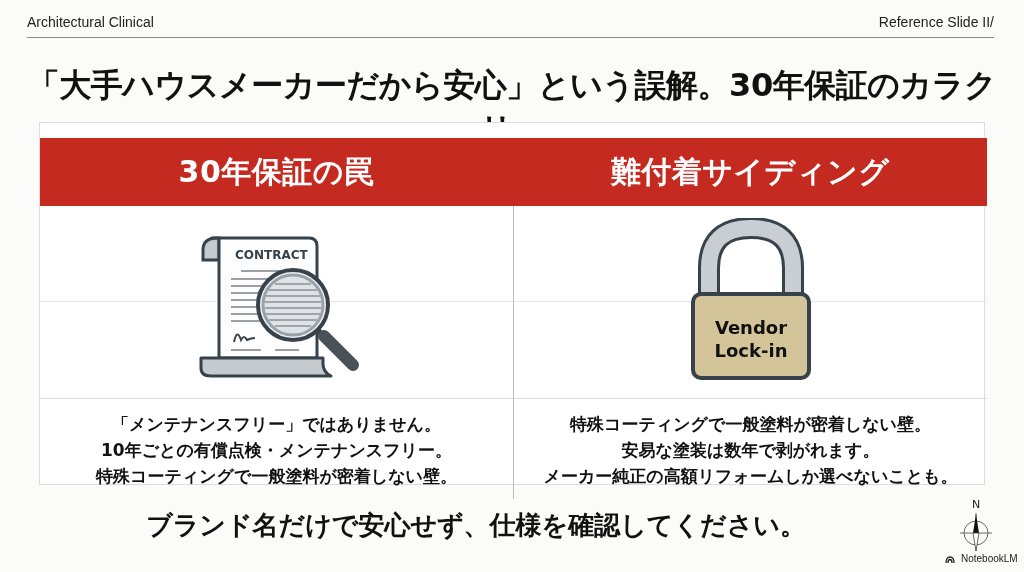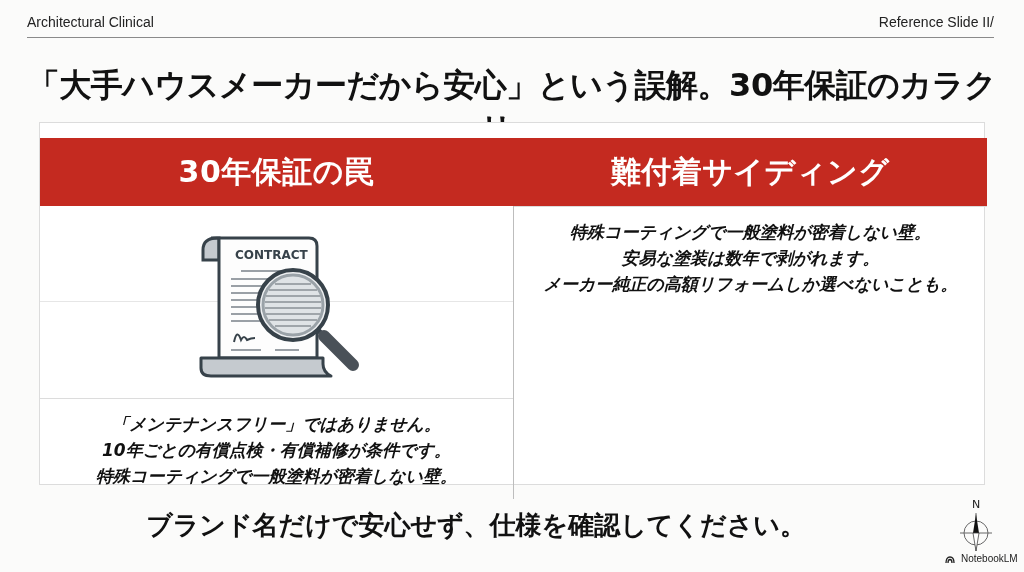--- a/index.html
+++ b/index.html
@@ -45,21 +45,21 @@
       position: relative; height: 192px;
     }
     .col-img .mid-line {
       position: absolute; left: 0; right: 0; top: 95px; height: 1px; background: #e6e6e6;
     }
     .col-img svg { position: absolute; }
     .col-text {
       border-top: 1px solid #dcdcdc;
       height: 102px; box-sizing: border-box;
       display: flex; flex-direction: column; align-items: center; justify-content: center;
-      font-size: 17px; font-weight: bold; line-height: 26px; color: #111; font-style: italic;
+      font-size: 17px; font-weight: bold; line-height: 26px; color: #111;
     }
     .footer-msg {
       position: absolute; top: 508px; left: 0; width: 952px; text-align: center;
       font-size: 26px; font-weight: bold; color: #111;
     }
     .compass { position: absolute; left: 956px; top: 497px; }
     .brand {
       position: absolute; left: 945px; top: 553px; font-size: 10px; color: #222;
       font-family: "Liberation Sans", sans-serif; display: flex; align-items: center; gap: 6px;
     }
@@ -112,27 +112,39 @@
           <line x1="84" y1="84" x2="140" y2="84"></line>
           <line x1="84" y1="90" x2="140" y2="90"></line>
           <line x1="85" y1="96" x2="139" y2="96"></line>
           <line x1="88" y1="102" x2="136" y2="102"></line>
           <line x1="94" y1="108" x2="130" y2="108"></line>
         </g>
       </svg>
     </div>
     <div class="col-text">
       <div>「メンテナンスフリー」ではありません。</div>
-      <div>10年ごとの有償点検・有償補修が条件です。</div>
+      <div>10年ごとの有償点検・メンテナンスフリー。</div>
       <div>特殊コーティングで一般塗料が密着しない壁。</div>
     </div>
   </div>
 
   <div class="col right">
     <div class="col-head">難付着サイディング</div>
+    <div class="col-img">
+      <div class="mid-line"></div>
+      <svg width="160" height="170" viewBox="0 0 160 170" style="left:157px; top:12px;">
+
+        <path d="M38 80 L38 50 Q38 10 80 10 Q122 10 122 50 L122 80" fill="none" stroke="#37424a" stroke-width="22"></path>
+        <path d="M38 80 L38 50 Q38 10 80 10 Q122 10 122 50 L122 80" fill="none" stroke="#c9ced3" stroke-width="16"></path>
+
+        <rect x="22" y="76" width="116" height="84" rx="8" ry="8" fill="#d4c49a" stroke="#37424a" stroke-width="4"></rect>
+        <text x="80" y="116" text-anchor="middle" font-family="DejaVu Sans, sans-serif" font-weight="bold" font-size="18" fill="#111">Vendor</text>
+        <text x="80" y="139" text-anchor="middle" font-family="DejaVu Sans, sans-serif" font-weight="bold" font-size="18" fill="#111">Lock-in</text>
+      </svg>
+    </div>
     <div class="col-text">
       <div>特殊コーティングで一般塗料が密着しない壁。</div>
       <div>安易な塗装は数年で剥がれます。</div>
       <div>メーカー純正の高額リフォームしか選べないことも。</div>
     </div>
   </div>
 </div>
 
 <div class="footer-msg">ブランド名だけで安心せず、仕様を確認してください。</div>
 

